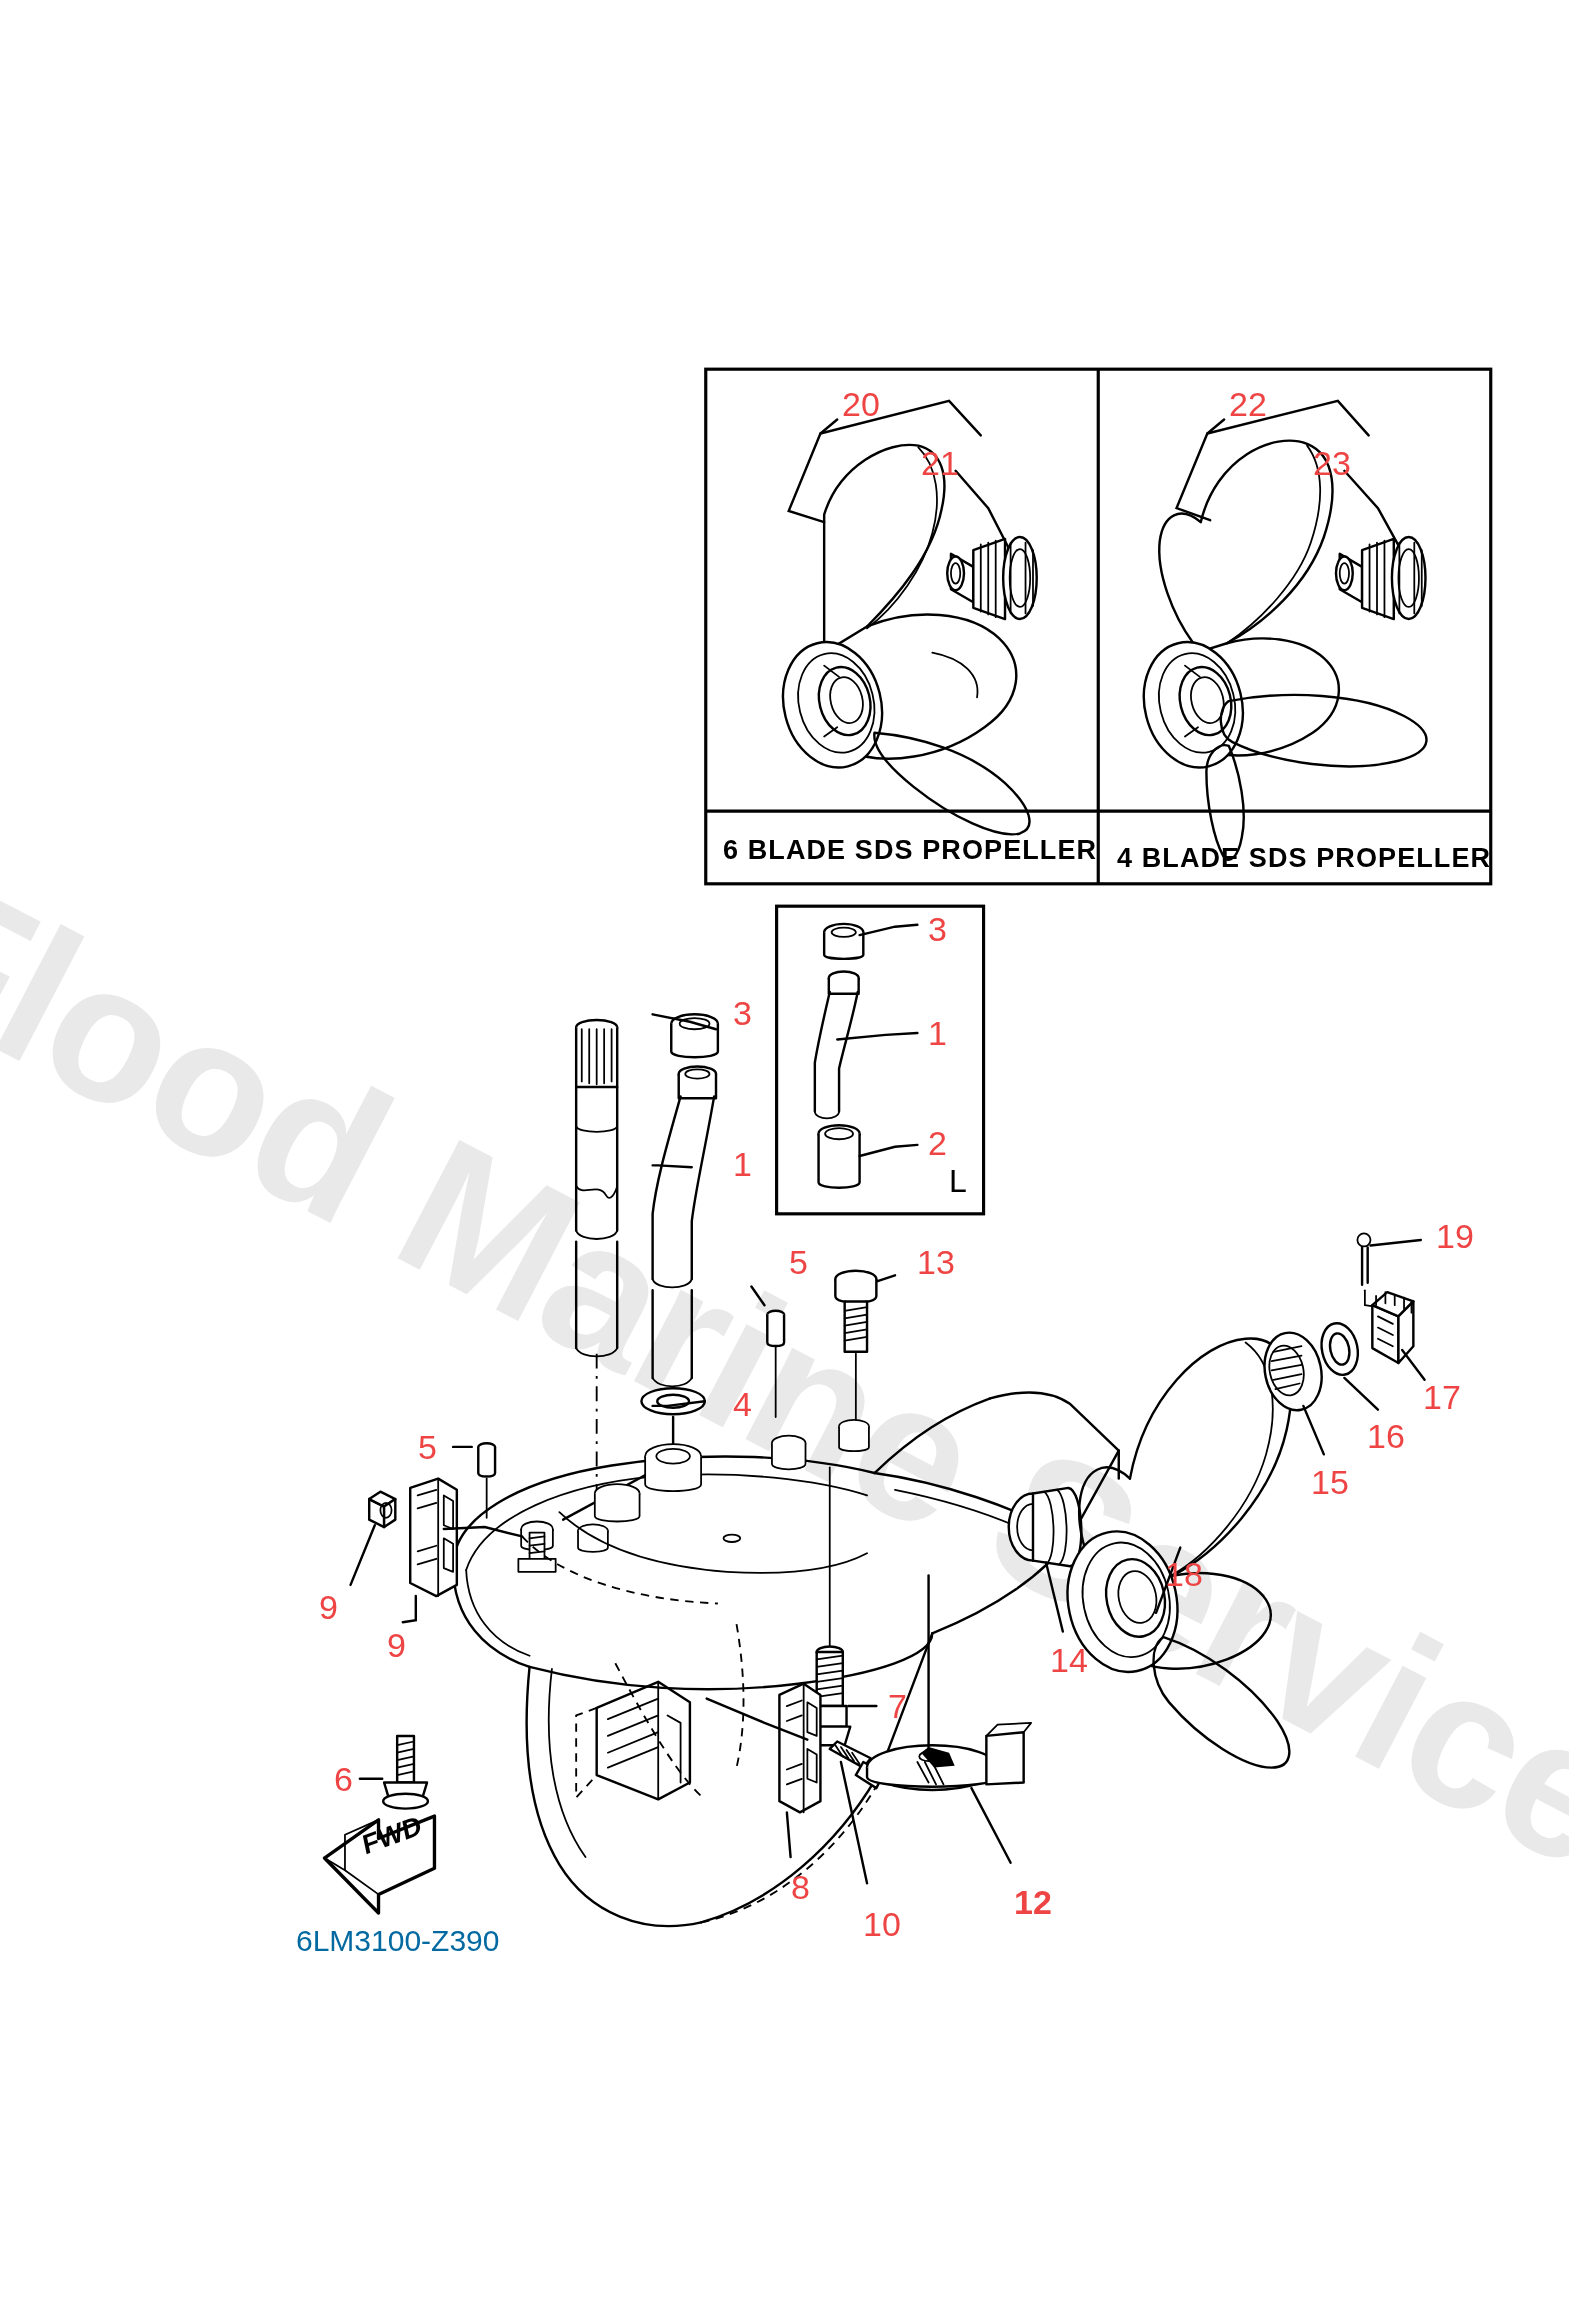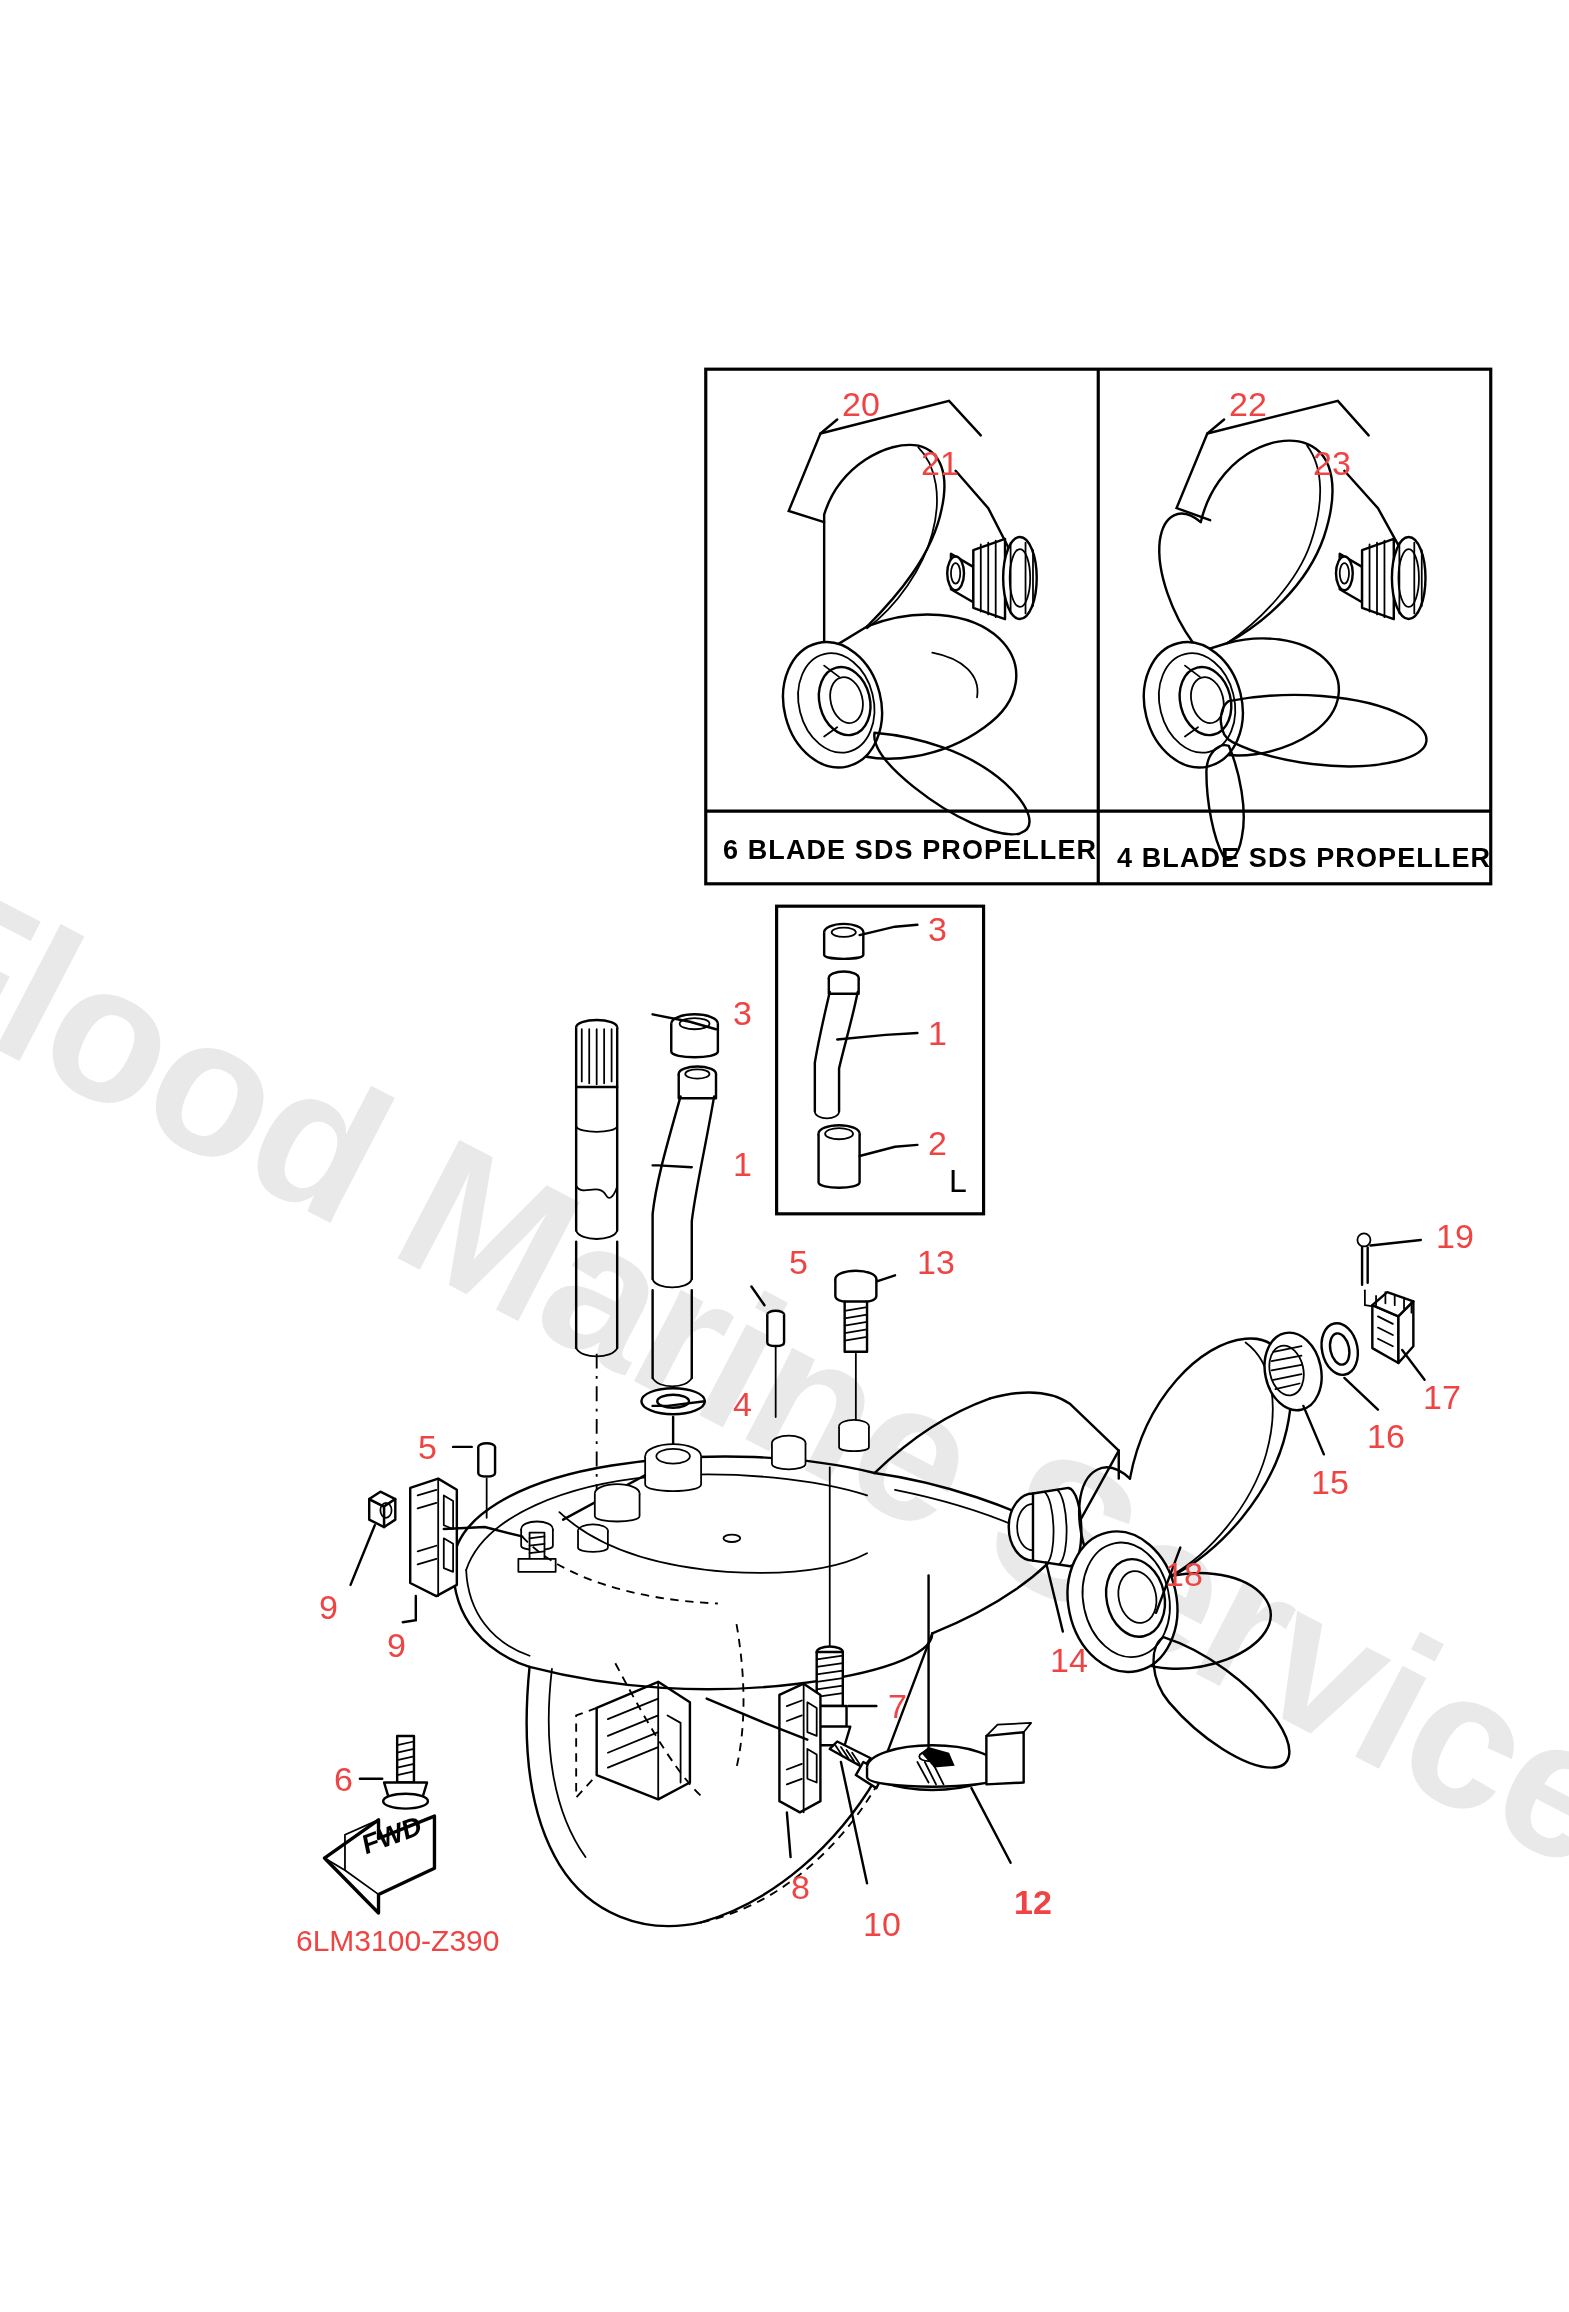--- a/index.html
+++ b/index.html
@@ -60,21 +60,21 @@
     z-index: 6;
   }
 
   
   #diagram-code {
     position: absolute;
     left: 296px;
     top: 1924px;
     font-size: 30px;
     letter-spacing: 0px;
-    color: #ef4444;
+    color: #0369a1;
     white-space: nowrap;
     z-index: 6;
   }
 
   
   #art {
     position: absolute;
     left: 0;
     top: 0;
     width: 1570px;

